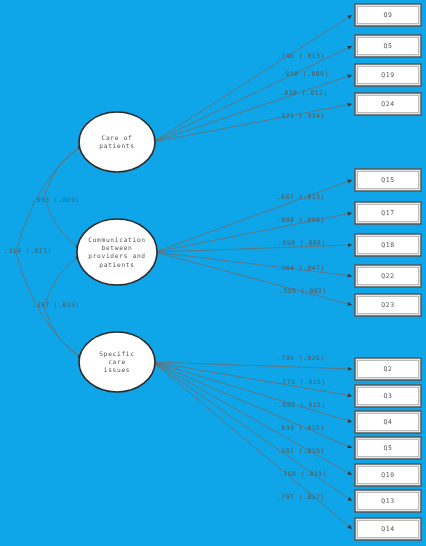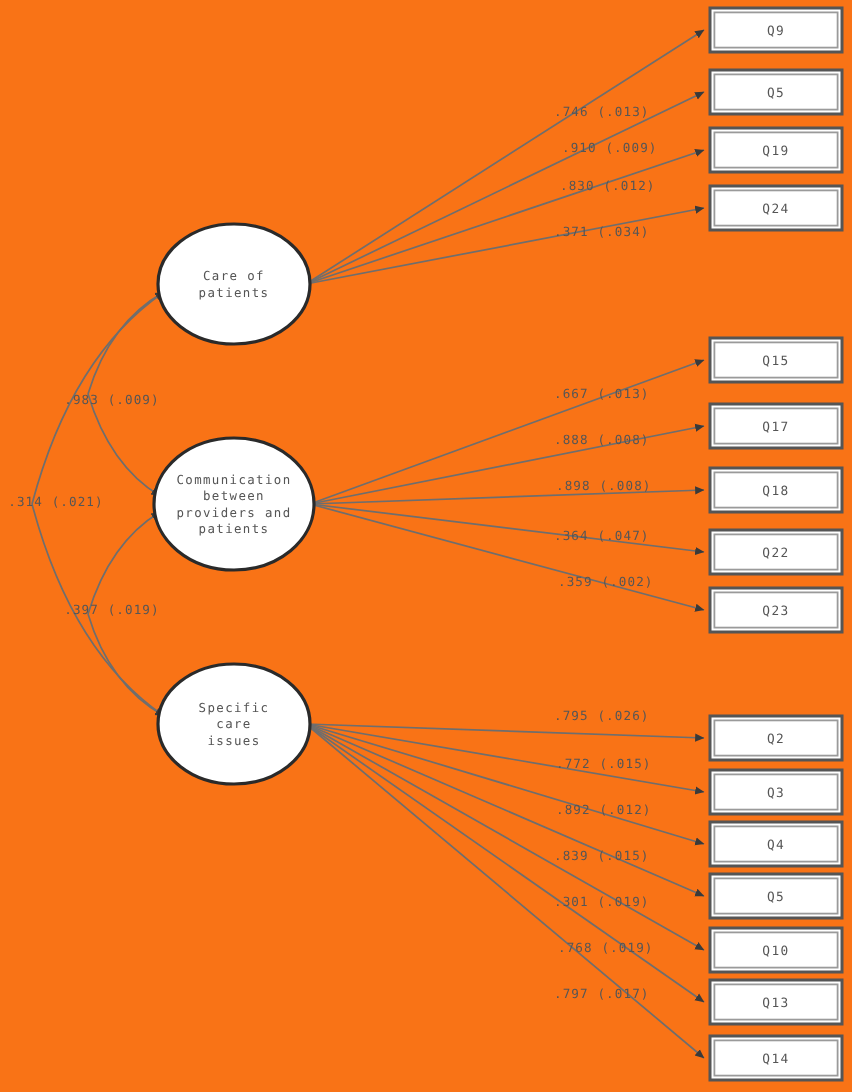--- a/index.html
+++ b/index.html
@@ -8,21 +8,21 @@
     padding: 0;
     background: #ffffff;
   }
   body {
     font-family: "DejaVu Sans Mono", "Liberation Mono", monospace;
   }
   #diagram-root {
     position: relative;
     width: 426px;
     height: 546px;
-    background: #f97316;
+    background: #0ea5e9;
     overflow: hidden;
   }
   svg#sem-canvas {
     position: absolute;
     left: 0;
     top: 0;
     width: 426px;
     height: 546px;
     display: block;
   }

